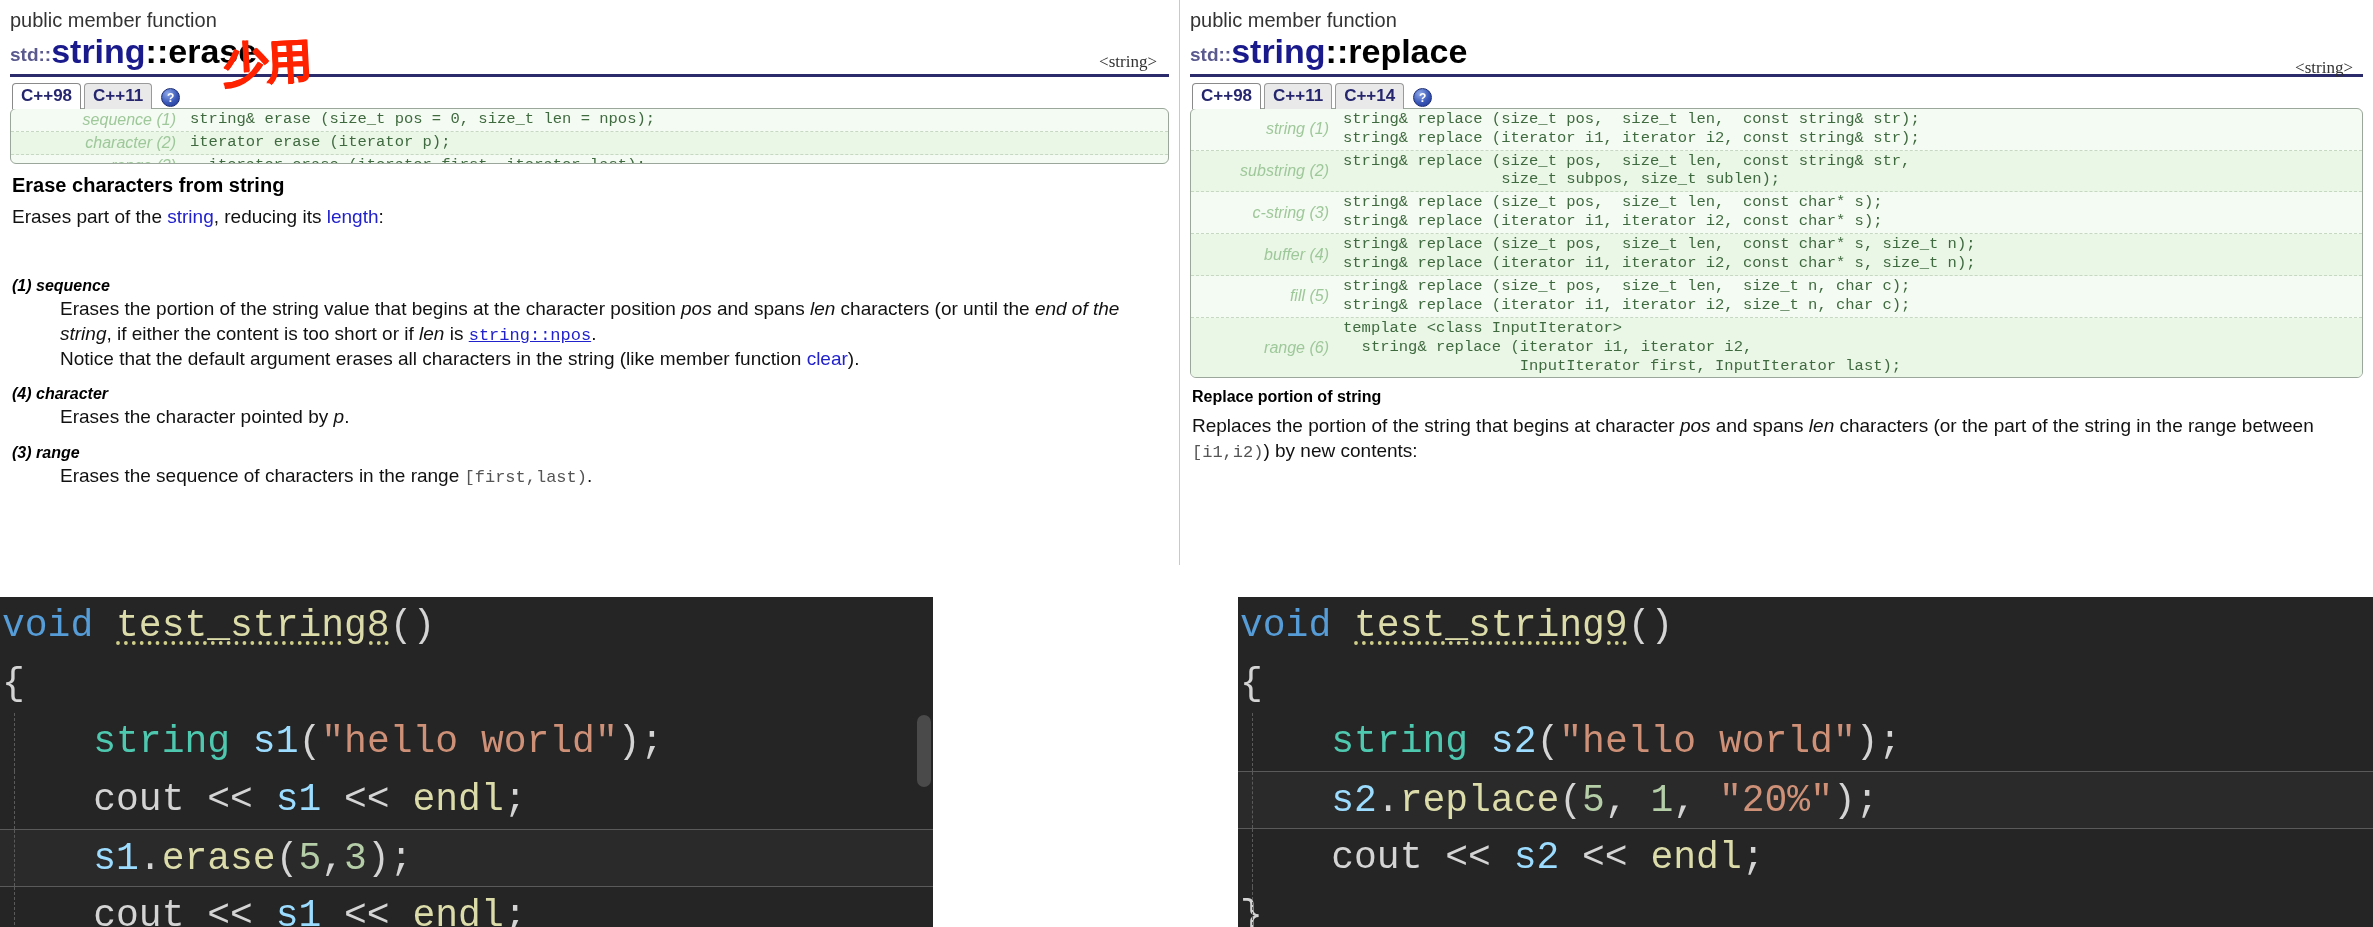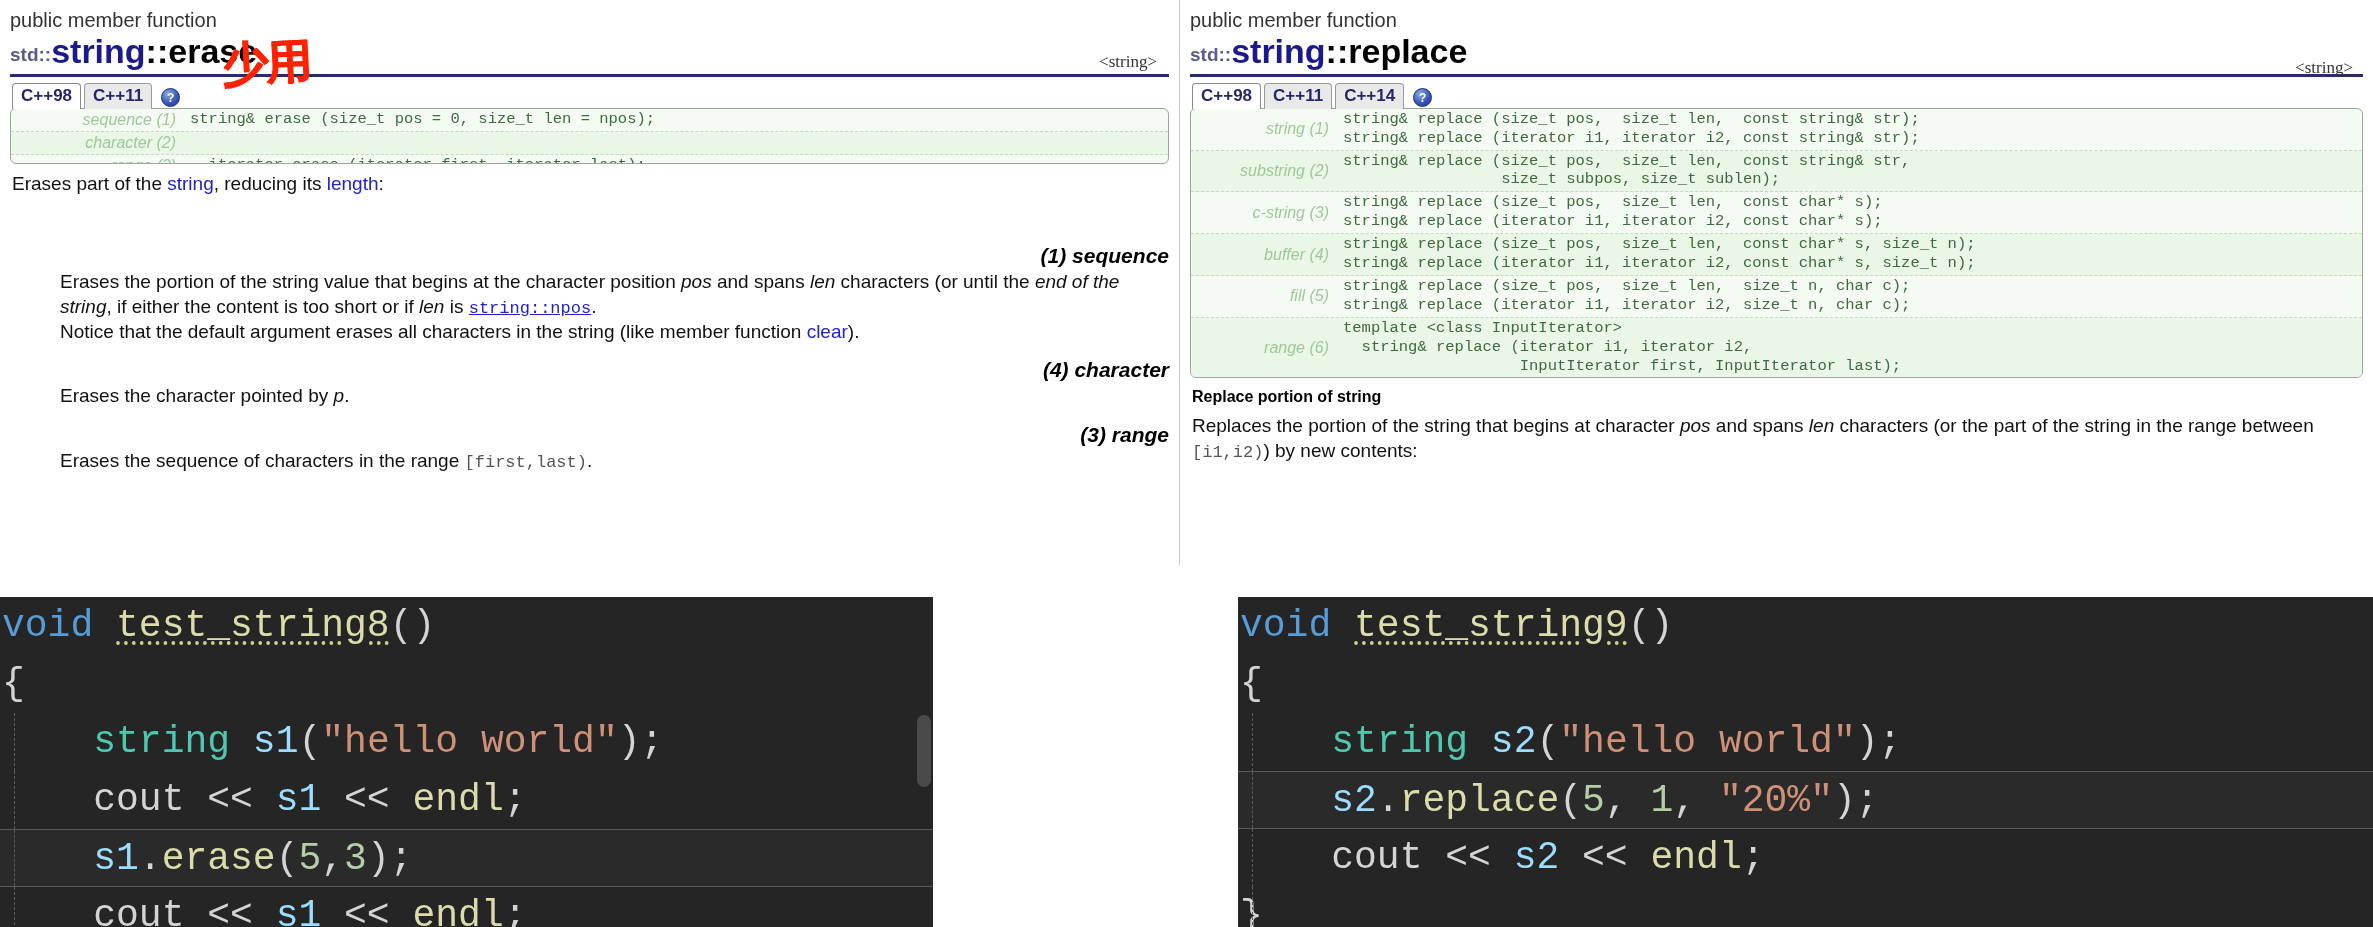--- a/index.html
+++ b/index.html
@@ -84,21 +84,21 @@
     white-space:pre; line-height:1.22;
   }
 
   
   .sec-title { font-size:20px; font-weight:bold; color:#000; margin:10px 0 0 2px; }
   .sec-title-r { font-size:16px; font-weight:bold; color:#000; margin:10px 0 0 2px; }
   .para { font-size:19px; color:#111; margin:8px 0 0 2px; line-height:1.28; }
   a.lnk { color:#2222cc; text-decoration:none; }
   .mono { font-family:"Liberation Mono", monospace; font-size:17px; color:#2222cc; }
   .mono-grey { font-family:"Liberation Mono", monospace; font-size:17px; color:#555; }
-  .variant { font-size:21px; font-weight:bold; font-style:italic; margin:14px 0 0 2px; color:#000;text-align:right; }
+  .variant { font-size:16px; font-weight:bold; font-style:italic; margin:14px 0 0 2px; color:#000; }
   .variant-body { font-size:19px; color:#111; margin:2px 0 0 50px; line-height:1.3; }
   em.i { font-style:italic; }
 
   
   .code-row { position:absolute; top:584px; left:0; width:2373px; height:362px; background:#fff; }
 
   .editor {
     position:absolute; top:13px;
     background:#252526; overflow:hidden;
     font-family:"Liberation Mono", monospace;
@@ -148,27 +148,29 @@
         <div class="help-icon">?</div>
       </div>
 
       <div class="sigbox sigbox-left">
         <div class="sigrow">
           <div class="sig-label">sequence (1)</div>
           <div class="sig-code">string&amp; erase (size_t pos = 0, size_t len = npos);</div>
         </div>
         <div class="sigrow alt">
           <div class="sig-label">character (2)</div>
+          <div class="sig-code">iterator erase (iterator p);</div>
         </div>
         <div class="sigrow">
           <div class="sig-label">range (3)</div>
           <div class="sig-code">  iterator erase (iterator first, iterator last);</div>
         </div>
       </div>
 
+      <div class="sec-title">Erase characters from string</div>
 
       <div class="para"><span>Erases part of the </span><a class="lnk" href="#">string</a><span>, reducing its </span><a class="lnk" href="#">length</a><span>:</span></div>
 
       <div style="height:34px"></div>
 
       <div class="variant">(1) sequence</div>
       <div class="variant-body"><span>Erases the portion of the string value that begins at the character position </span><em class="i">pos</em><span> and spans </span><em class="i">len</em><span> characters (or until the </span><em class="i">end of the string</em><span>, if either the content is too short or if </span><em class="i">len</em><span> is </span><a class="mono" href="#">string::npos</a><span>.</span><br><span>Notice that the default argument erases all characters in the string (like member function </span><a class="lnk" href="#">clear</a><span>).</span></div>
 
       <div class="variant">(4) character</div>
       <div class="variant-body"><span>Erases the character pointed by </span><em class="i">p</em><span>.</span></div>

